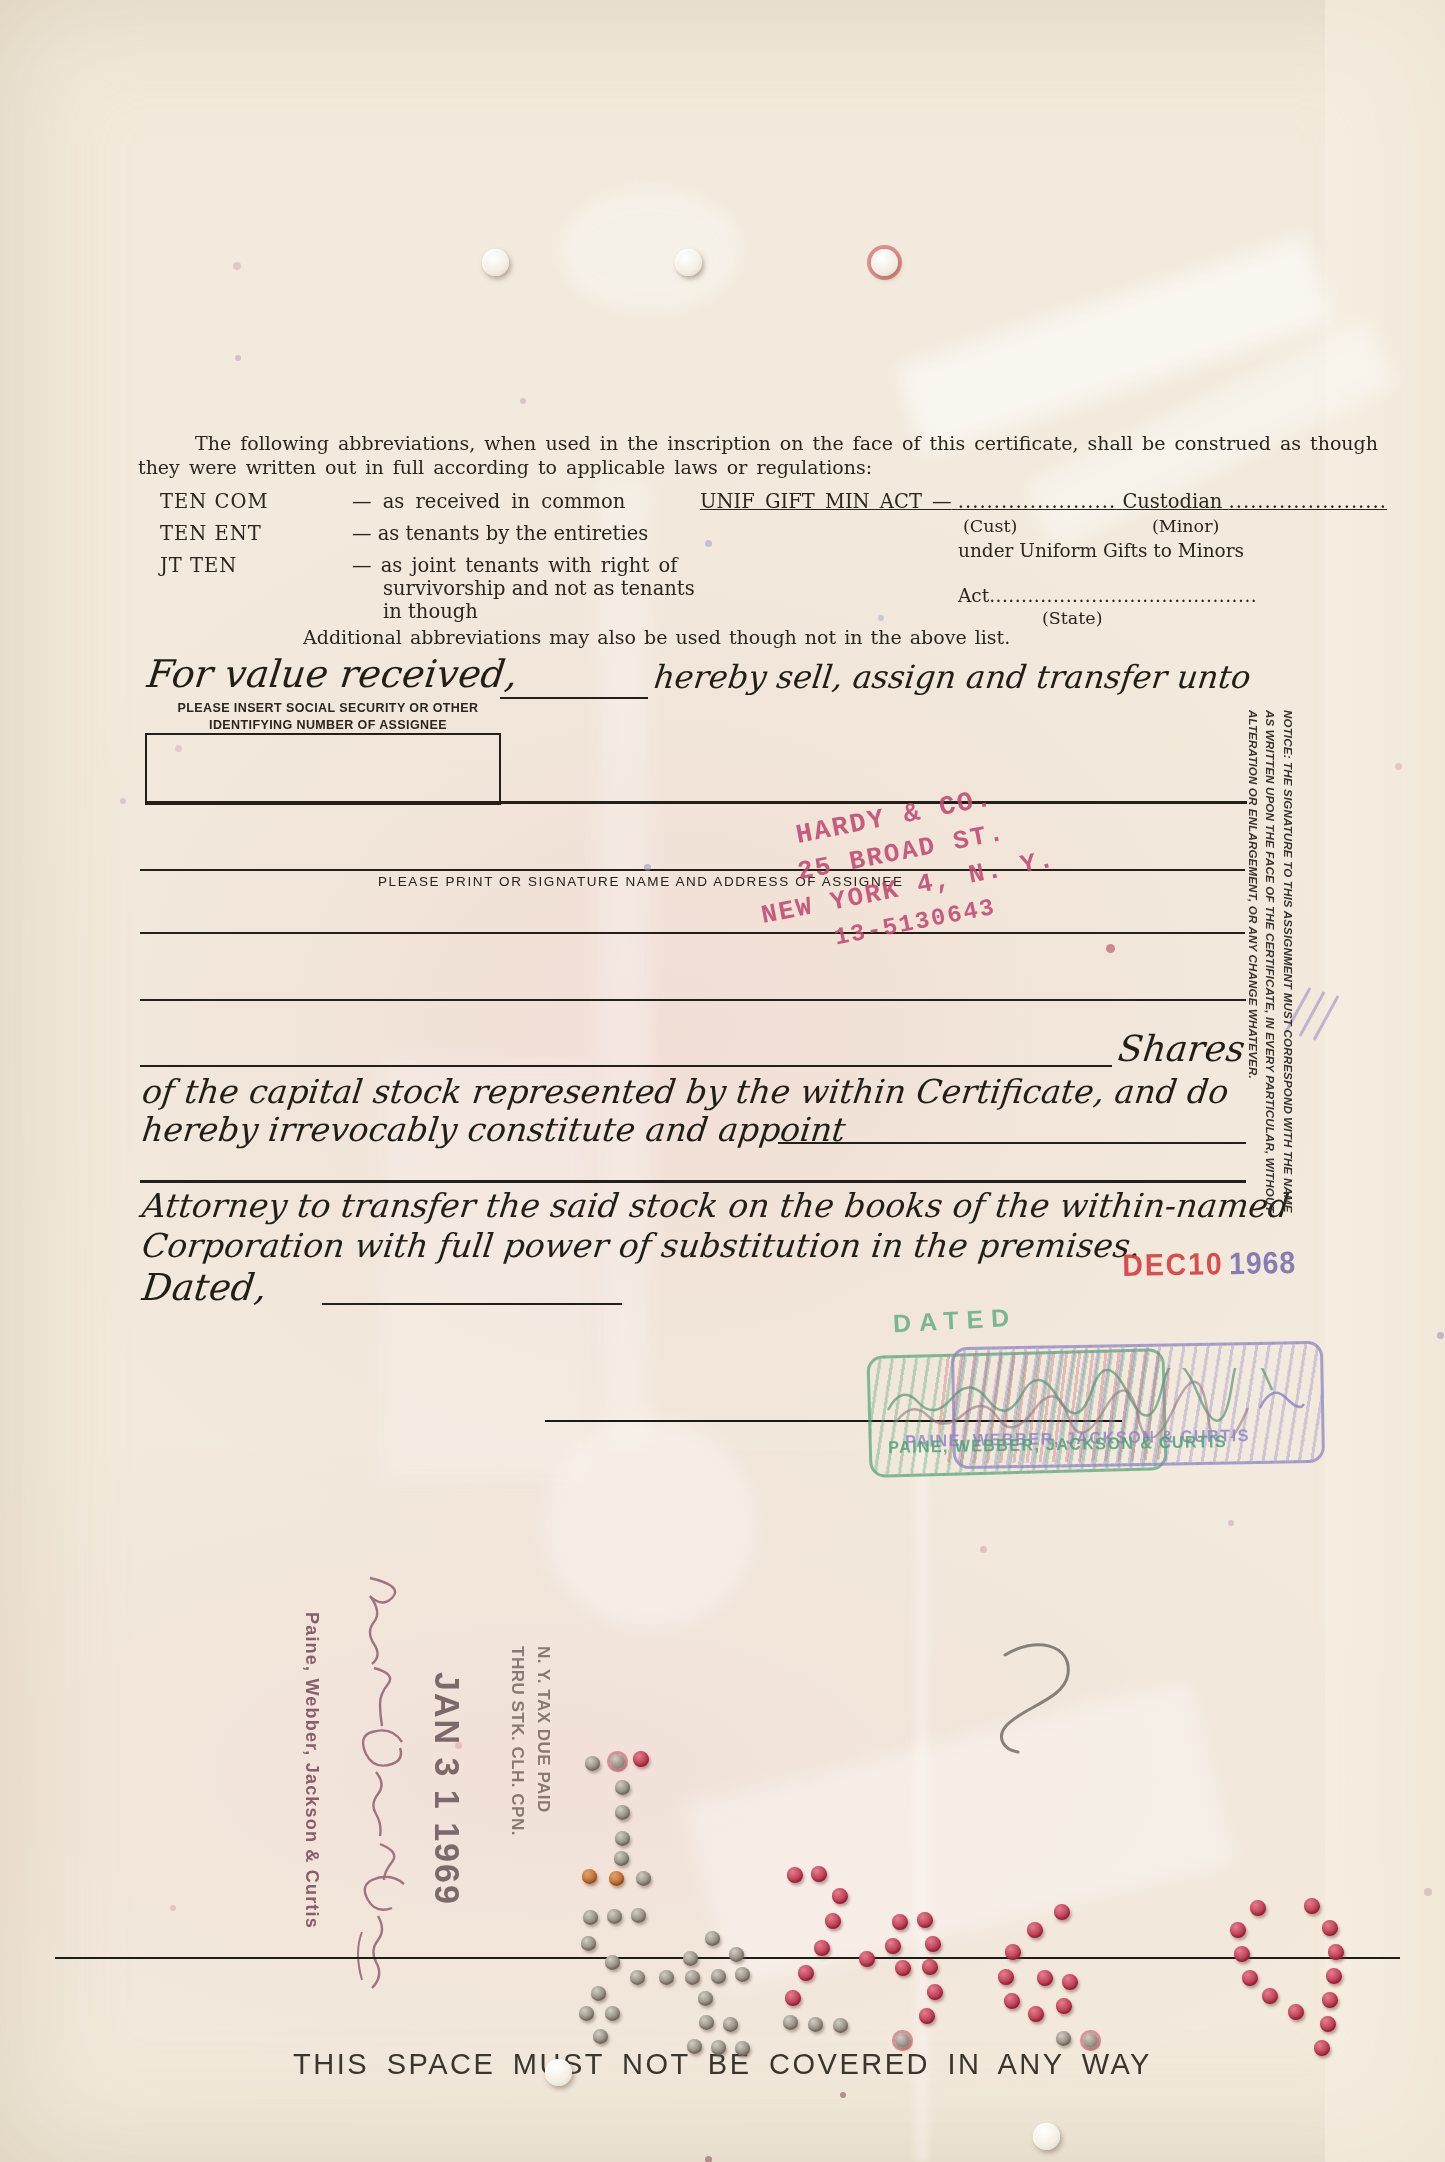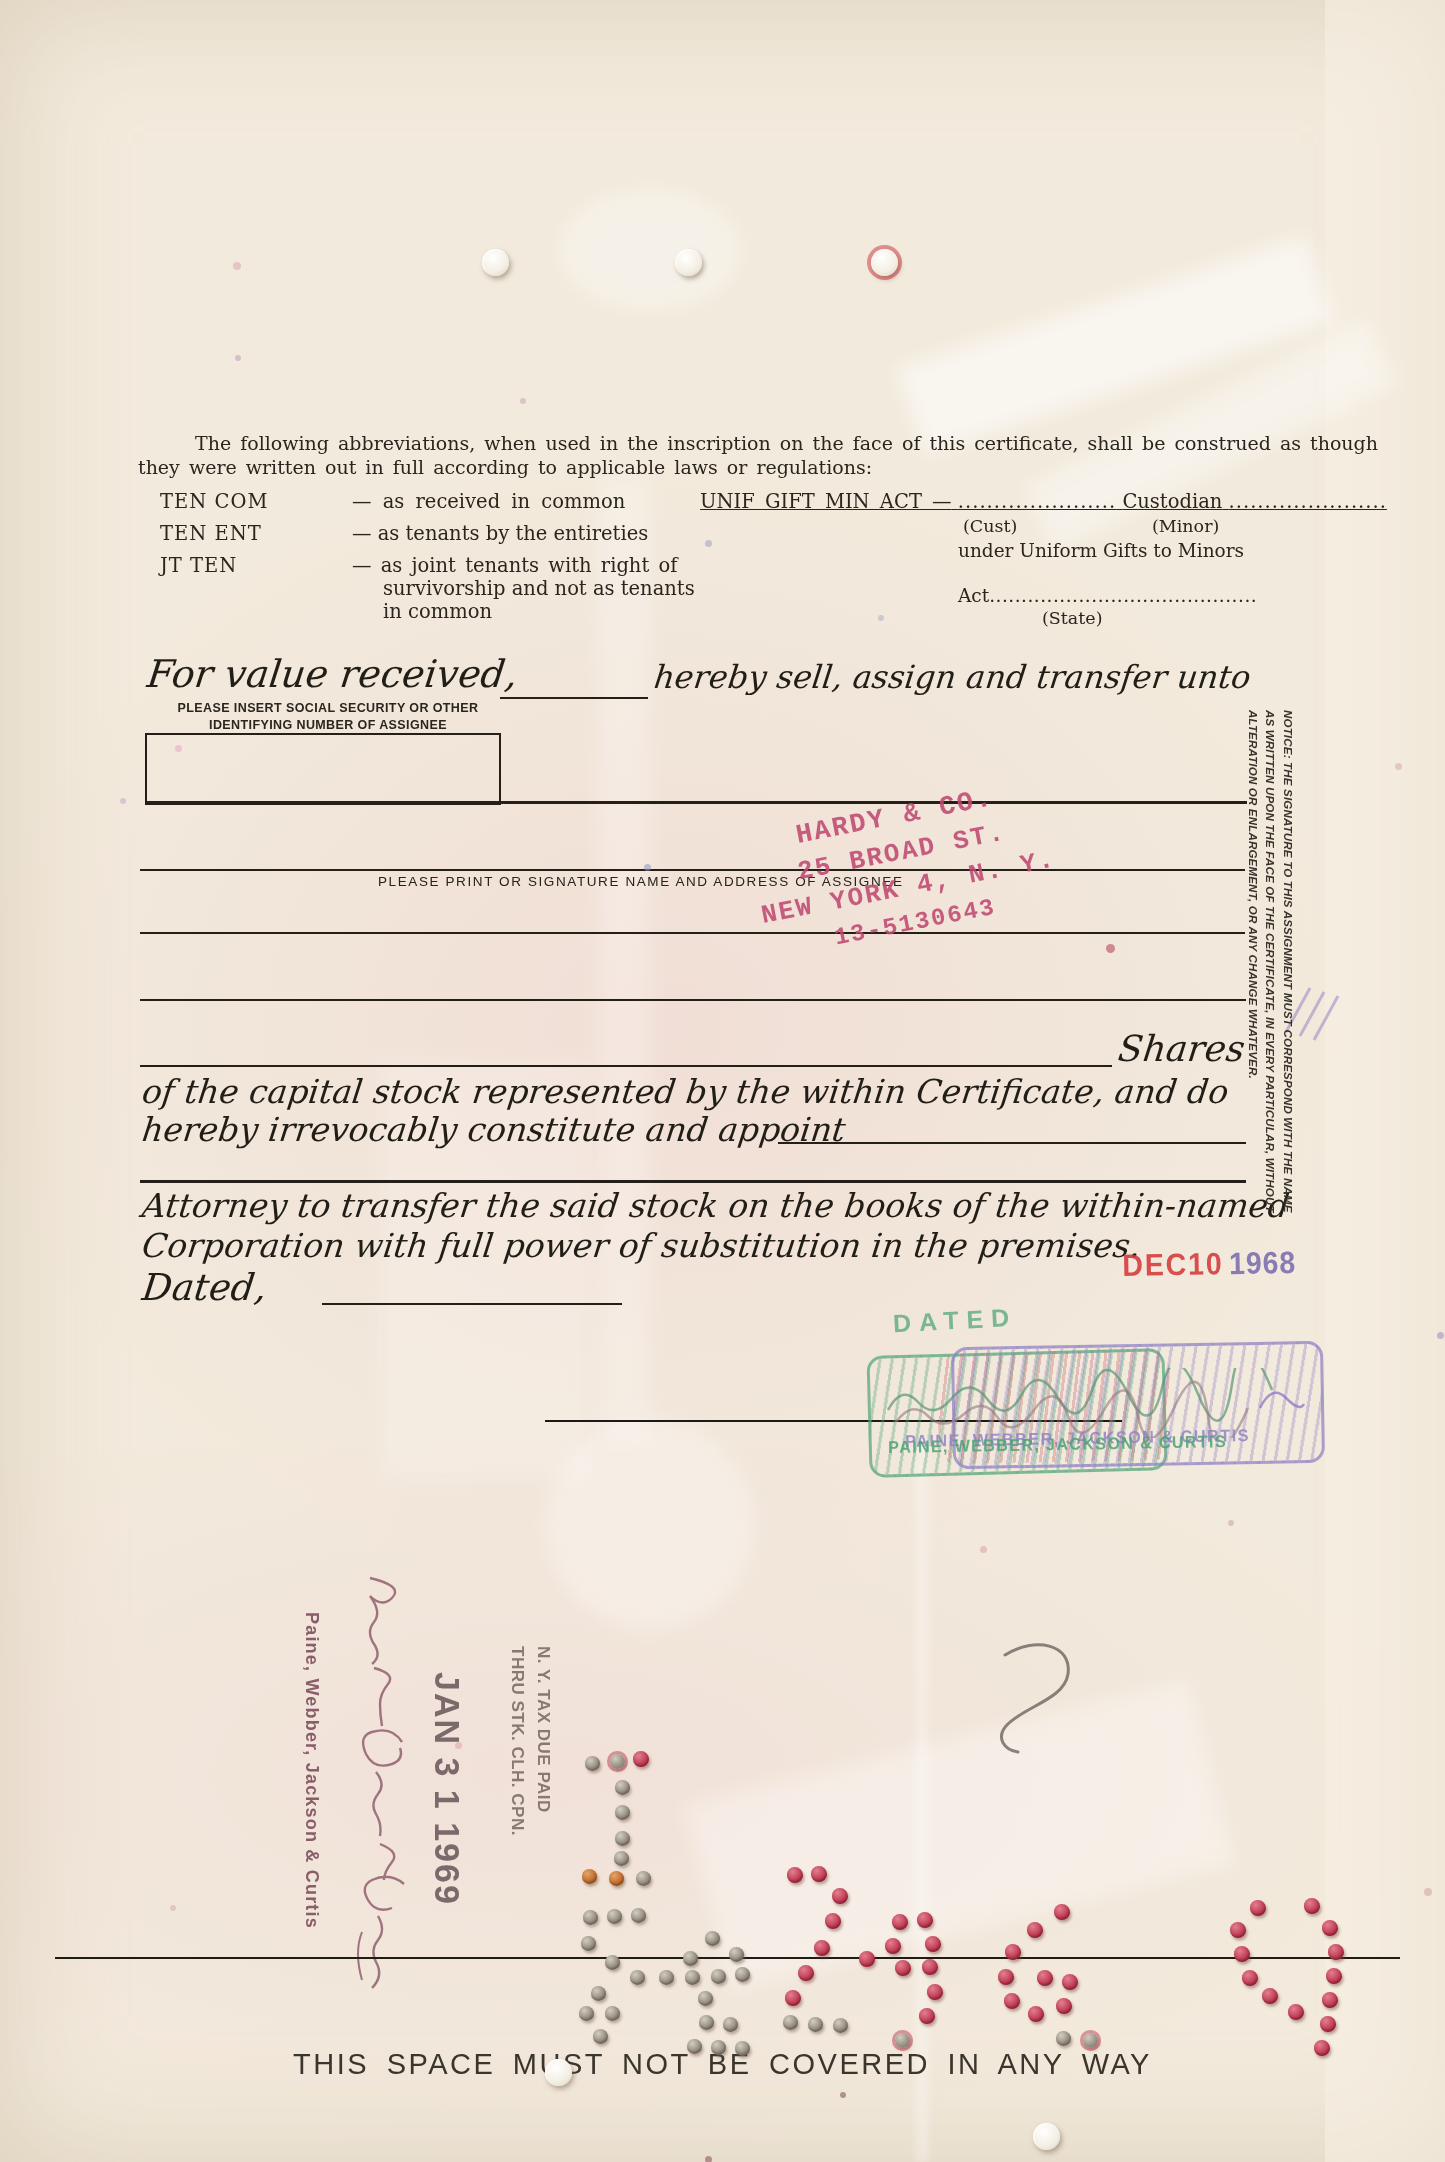--- a/index.html
+++ b/index.html
@@ -61,35 +61,36 @@
   <div class="abs ser" style="left:138px;top:456px;font-size:19px;word-spacing:3px;white-space:nowrap;">they were written out in full according to applicable laws or regulations:</div>
   <div class="abs ser" style="left:195px;top:432px;font-size:19px;word-spacing:3px;white-space:nowrap;">The following abbreviations, when used in the inscription on the face of this certificate, shall be construed as though</div>
 
   <div class="abs ser" style="left:160px;top:490px;font-size:19.5px;letter-spacing:1px;">TEN COM</div>
   <div class="abs ser" style="left:352px;top:490px;font-size:19.5px;word-spacing:5px;">— as received in common</div>
   <div class="abs ser" style="left:160px;top:522px;font-size:19.5px;letter-spacing:1px;">TEN ENT</div>
   <div class="abs ser" style="left:352px;top:522px;font-size:19.5px;">— as tenants by the entireties</div>
   <div class="abs ser" style="left:160px;top:554px;font-size:19.5px;letter-spacing:1px;">JT TEN</div>
   <div class="abs ser" style="left:352px;top:554px;font-size:19.5px;word-spacing:3px;">— as joint tenants with right of</div>
   <div class="abs ser" style="left:383px;top:577px;font-size:19.5px;text-align:center;">survivorship and not as tenants</div>
-  <div class="abs ser" style="left:383px;top:600px;font-size:19.5px;">in common</div>
+  <div class="abs ser" style="left:383px;top:600px;font-size:19.5px;">in though</div>
 
   <div class="abs ser" style="left:700px;top:490px;font-size:19.5px;white-space:nowrap;text-decoration:underline;">
     <span style="word-spacing:4px;">UNIF GIFT MIN ACT —</span>
     <span style="letter-spacing:1px;">......................</span>
     <span>Custodian</span>
     <span style="letter-spacing:1px;">......................</span>
   </div>
   <div class="abs ser" style="left:963px;top:516px;font-size:17.5px;">(Cust)</div>
   <div class="abs ser" style="left:1152px;top:516px;font-size:17.5px;">(Minor)</div>
   <div class="abs ser" style="left:958px;top:540px;font-size:18.5px;">under Uniform Gifts to Minors</div>
   <div class="abs ser" style="left:958px;top:585px;font-size:18.5px;white-space:nowrap;">
     <span>Act</span><span style="letter-spacing:.5px;">..........................................</span>
   </div>
   <div class="abs ser" style="left:1042px;top:608px;font-size:17.5px;">(State)</div>
+  <div class="abs ser" style="left:303px;top:626px;font-size:19px;word-spacing:2px;white-space:nowrap;">Additional abbreviations may also be used though not in the above list.</div>
 
   <div class="abs script" style="left:145px;top:652px;font-size:38px;">For value received,</div>
   <div class="rule" style="left:500px;top:697px;width:148px;"></div>
   <div class="abs script" style="left:652px;top:658px;font-size:32px;">hereby sell, assign and transfer unto</div>
 
   <div class="abs sans" style="left:150px;top:701px;width:356px;text-align:center;font-size:12.5px;font-weight:700;letter-spacing:.4px;">PLEASE INSERT SOCIAL SECURITY OR OTHER</div>
   <div class="abs sans" style="left:150px;top:718px;width:356px;text-align:center;font-size:12.5px;font-weight:700;letter-spacing:.4px;">IDENTIFYING NUMBER OF ASSIGNEE</div>
   <div class="box" style="left:145px;top:733px;width:352px;height:68px;"></div>
 
   <div class="rule" style="left:145px;top:801px;width:1102px;height:2.5px;"></div>

